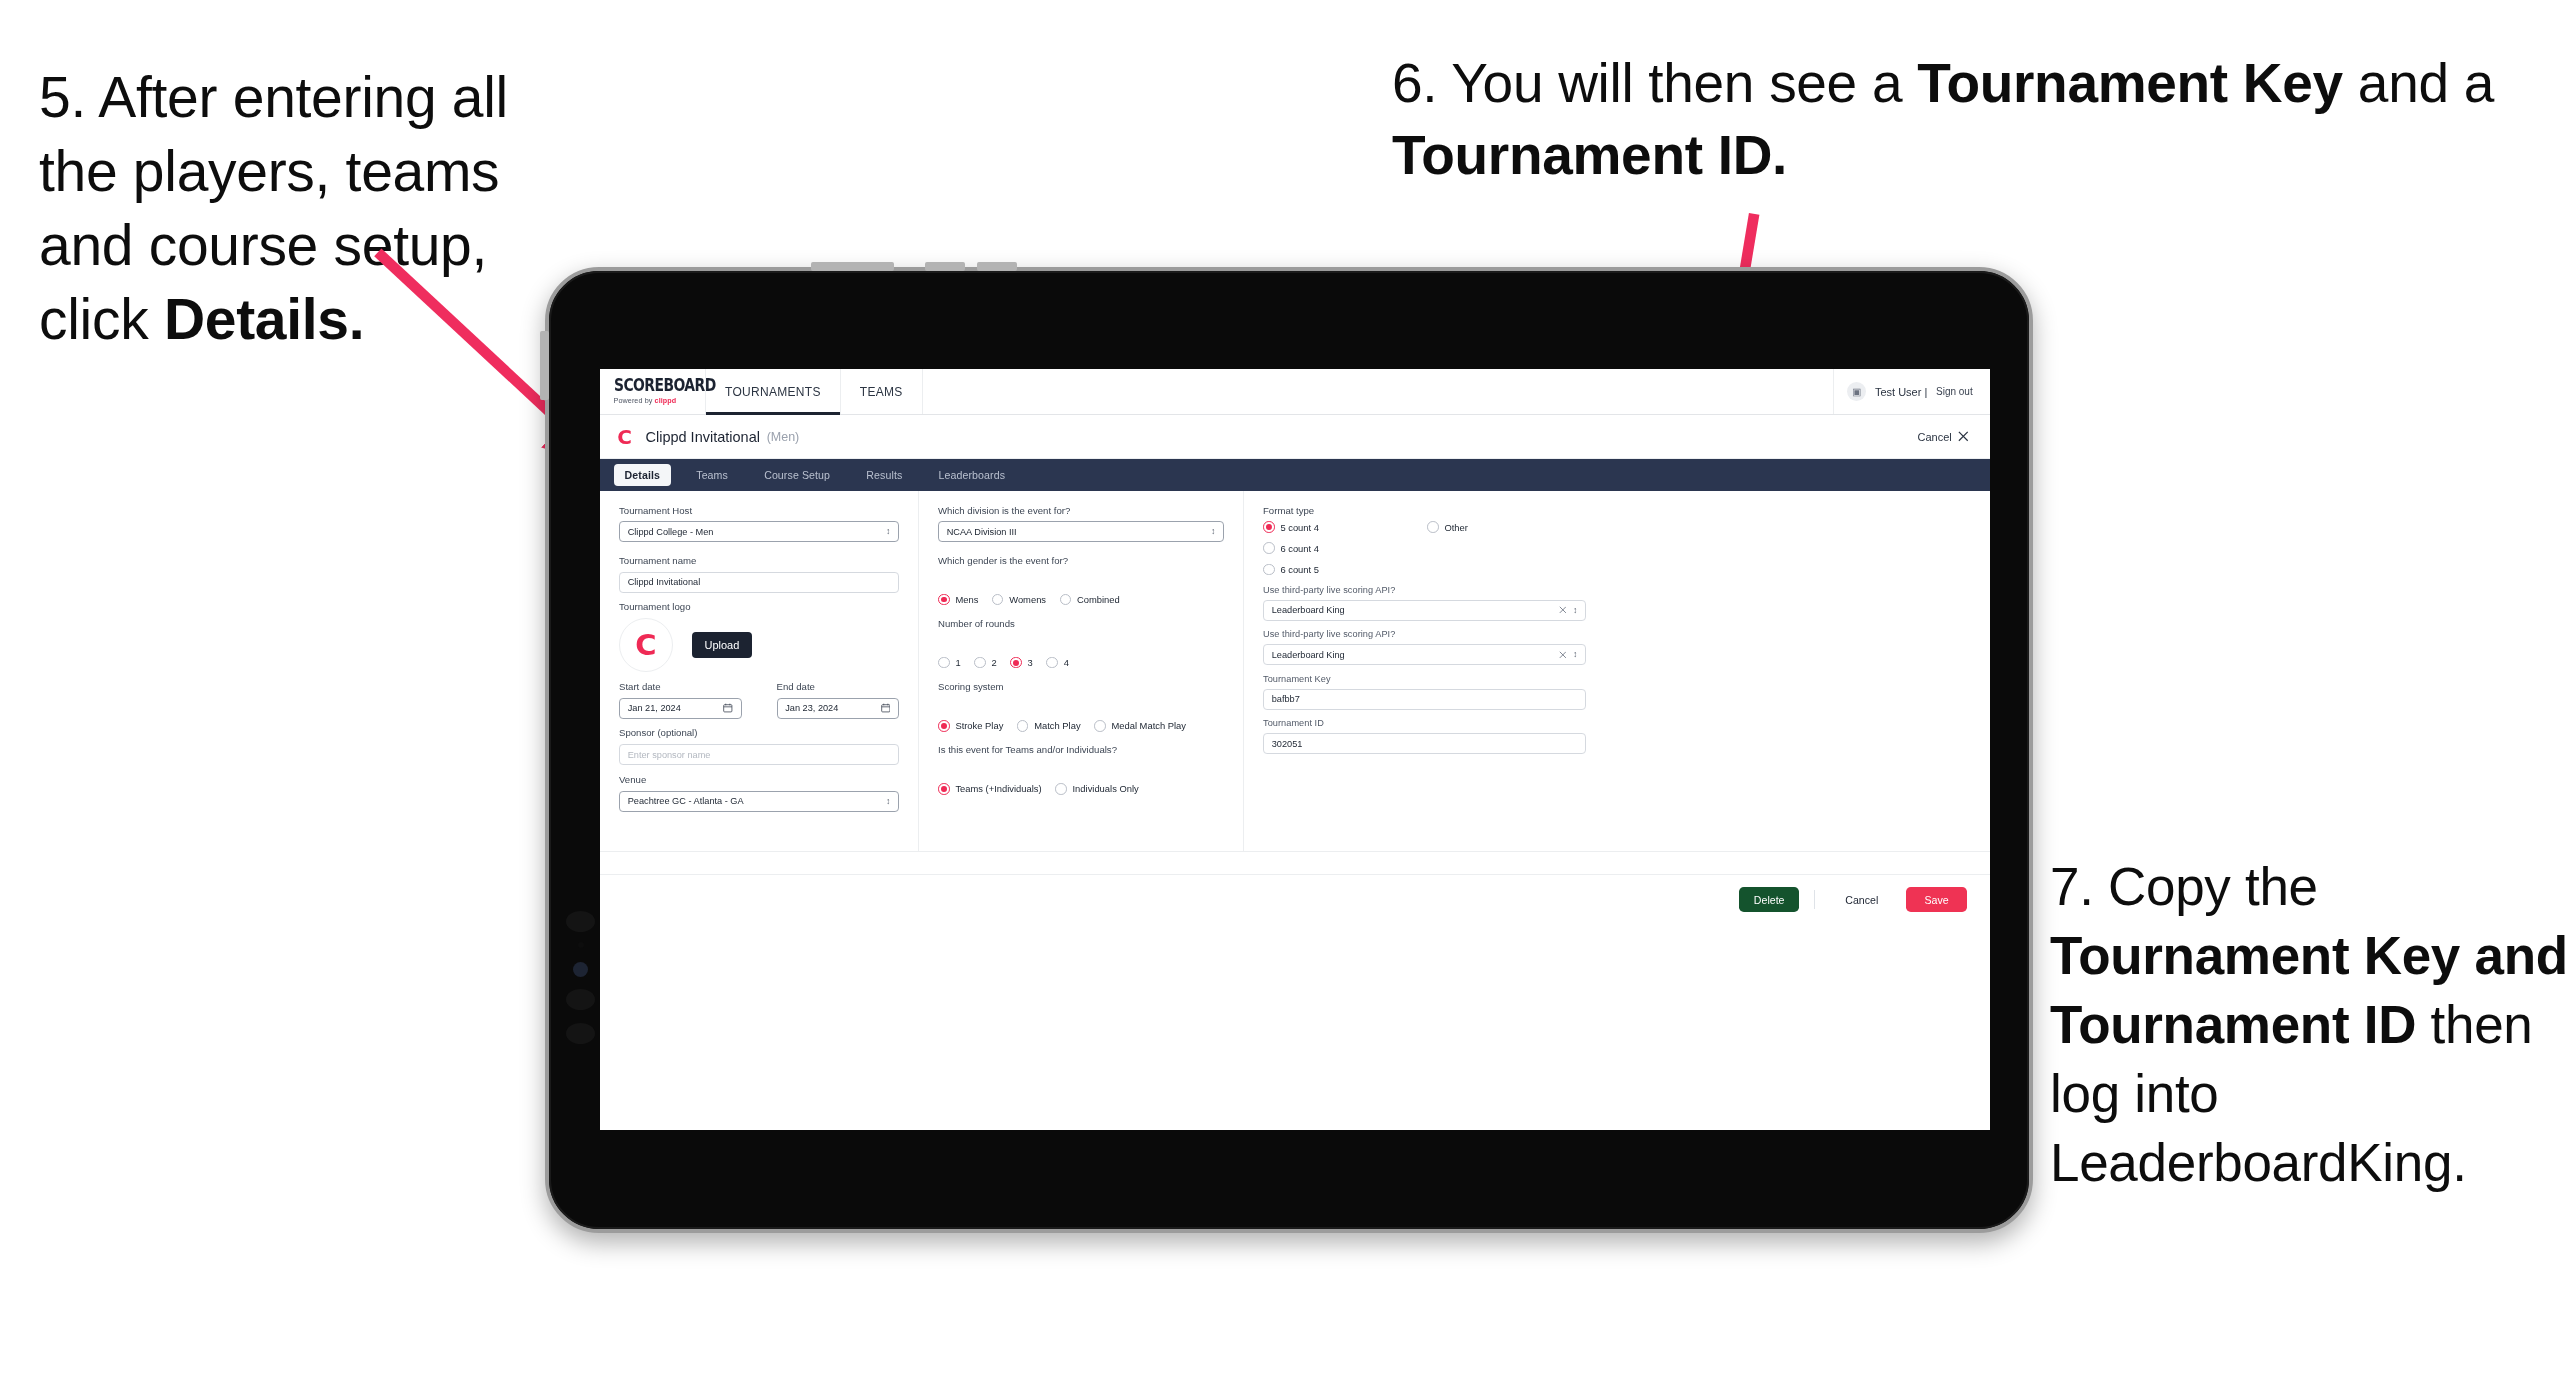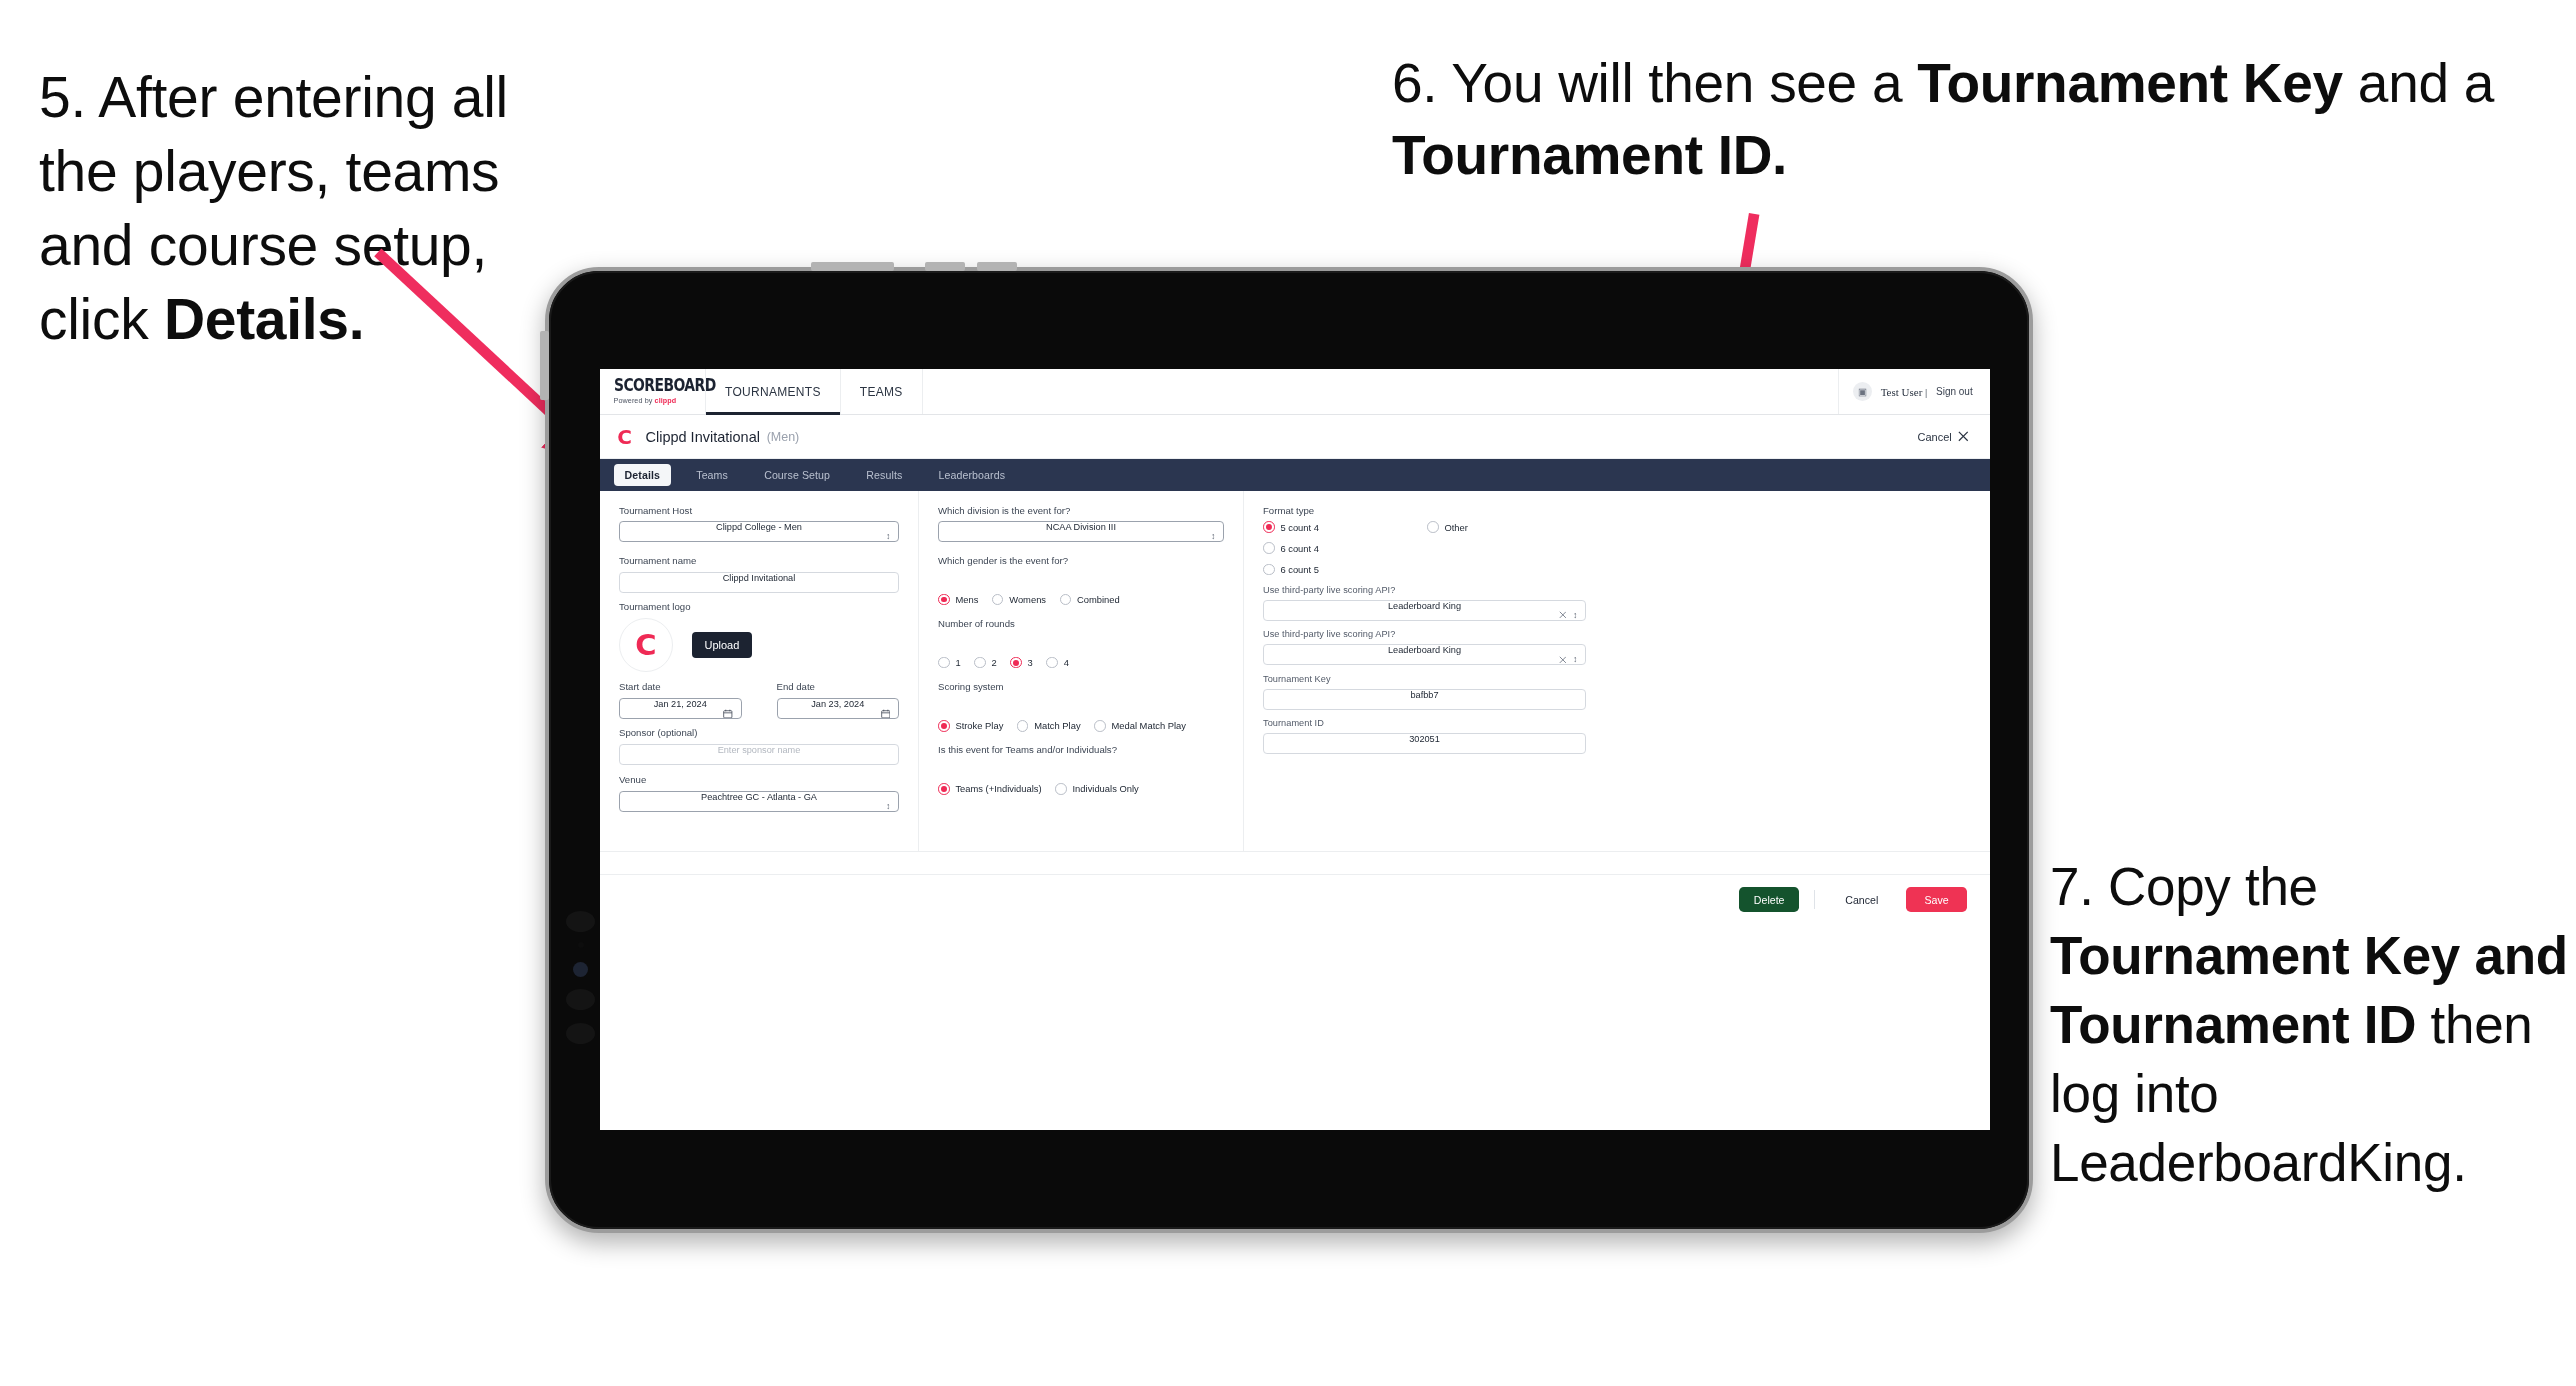--- a/index.html
+++ b/index.html
@@ -94,21 +94,21 @@
     content: ""; position: absolute; left: 0; right: 0; bottom: -1px; height: 2.9px;
     background: #1c2331;
   }
   #topnav-spacer { flex: 1; border-right: 1px solid #eceef0; }
   #topnav-user { display: flex; align-items: center; gap: 8.7px; padding: 0 17.3px 0 13.5px; }
   #avatar {
     width: 19px; height: 19px; border-radius: 50%; background: #eceef1;
     display: flex; align-items: center; justify-content: center;
     font-size: 9.6px; color: #6b7280;
   }
-  #user-name { font-size: 11px; color: #2b3442; font-family: Liberation Serif, serif; }
+  #user-name { font-size: 11px; color: #2b3442; }
   #sign-out { font-size: 10px; color: #3a4250; cursor: pointer; }
 
   
   #t-header {
     display: flex; align-items: center;
     height: 44px; padding: 0 21px 0 17.3px;
     border-bottom: 1px solid #eceef0;
     background: #fff;
   }
   #t-logo-c {
@@ -143,21 +143,20 @@
   .lbl-lg { font-size: 9.6px; color: #3d4654; margin-bottom: 5.8px; display: block; }
 
   .inp {
     width: 100%; height: 21px;
     border: 1px solid #9ba2ad; border-radius: 3.9px;
     background: #fff;
     display: flex; align-items: center;
     padding: 0 7.7px;
     font-size: 9.2px; color: #222a36;
     position: relative;
-    flex-direction: column;
   }
   .inp.light { border-color: #d5d9df; }
   .inp .ph { color: #b3b8c0; }
   .inp .right-ico { margin-left: auto; display: flex; align-items: center; gap: 6.7px; color: #6b7280; }
   .chev { font-size: 8.7px; line-height: 1; color: #5c6472; }
   .gap { height: 12.5px; }
   .gap-s { height: 8.7px; }
 
   
   #logo-row { display: flex; align-items: center; gap: 19px; margin-top: 2.9px; }

